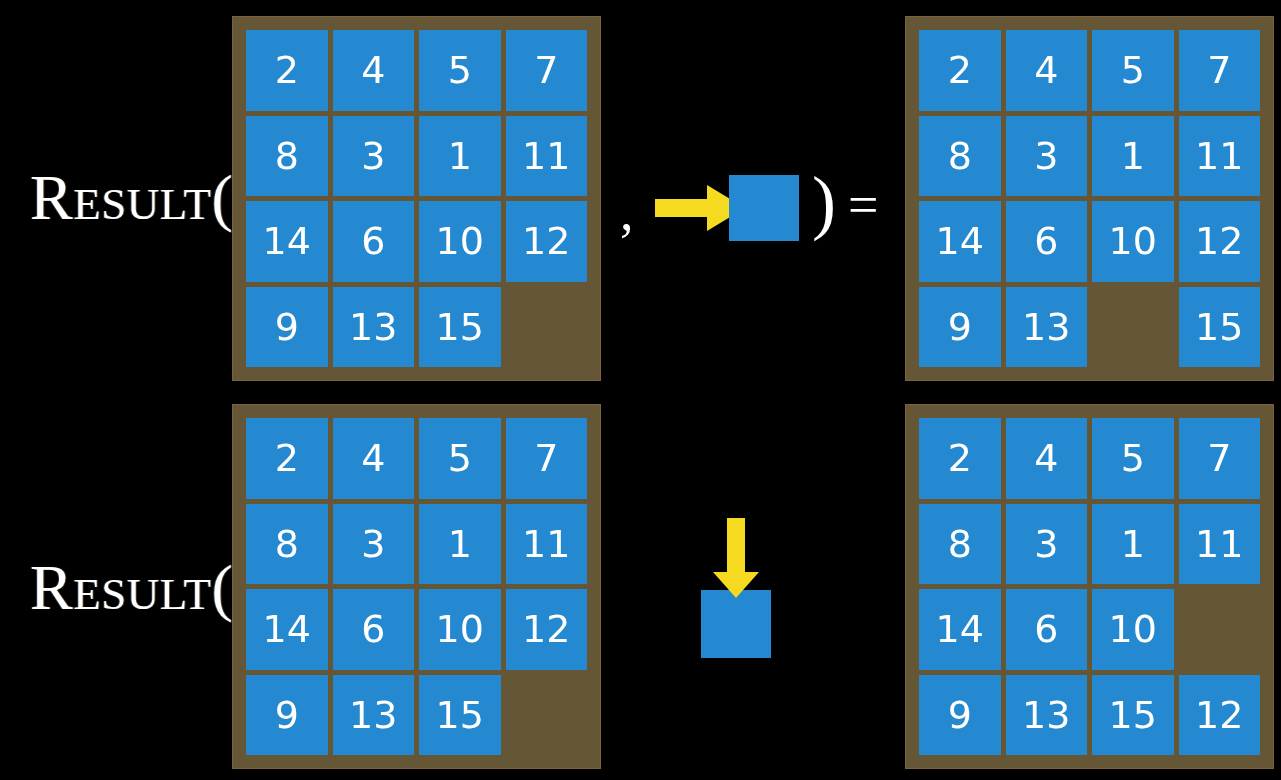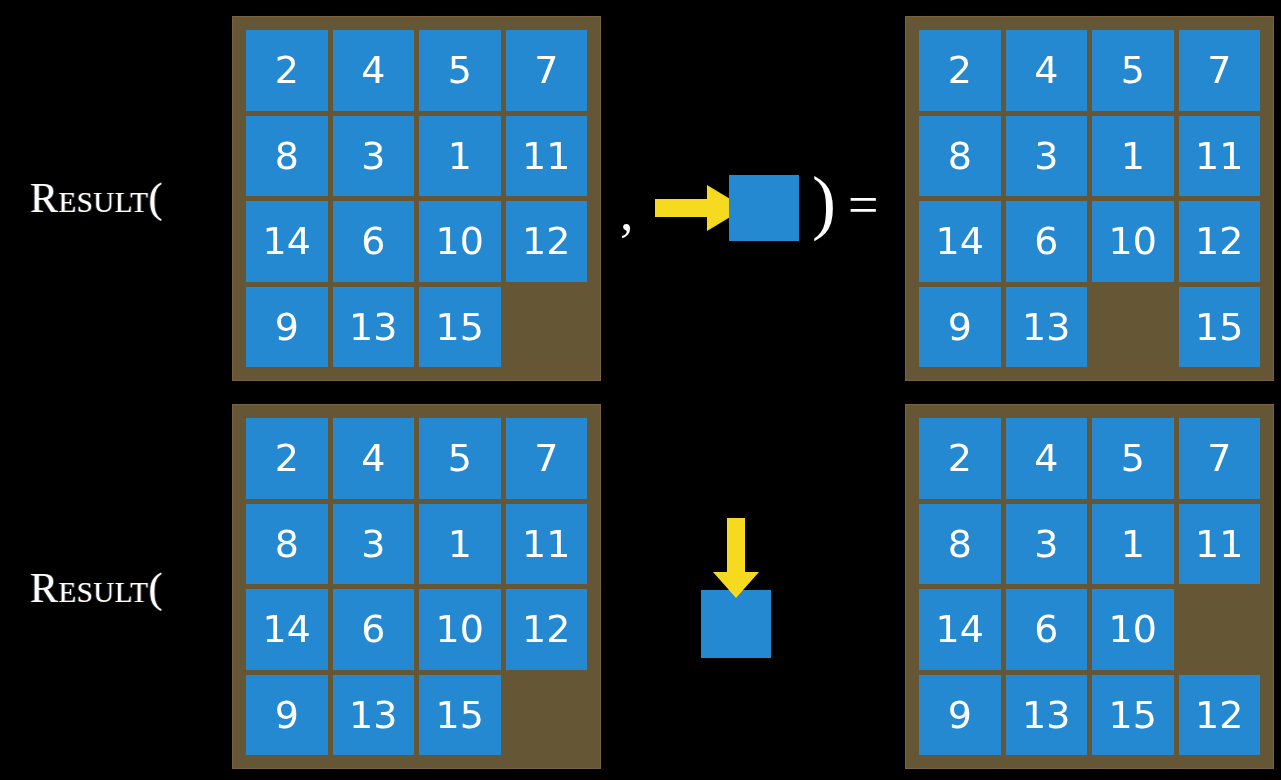--- a/index.html
+++ b/index.html
@@ -32,21 +32,21 @@
 
   
   .result-label {
     position: absolute;
     left: 30px;
     top: 163px;
     height: 70px;
     line-height: 70px;
     color: #ffffff;
     font-family: "Liberation Serif", "DejaVu Serif", serif;
-    font-size: 42px;
+    font-size: 64px;
     font-variant: small-caps;
     letter-spacing: 0.5px;
     white-space: nowrap;
     text-shadow: 1px 0 0 rgba(255,180,90,0.35), -1px 0 0 rgba(120,170,235,0.35);
   }
 
   
   .glyph {
     position: absolute;
     color: #ffffff;

